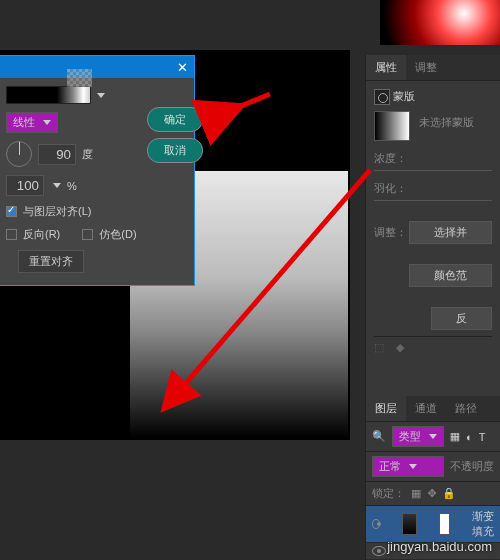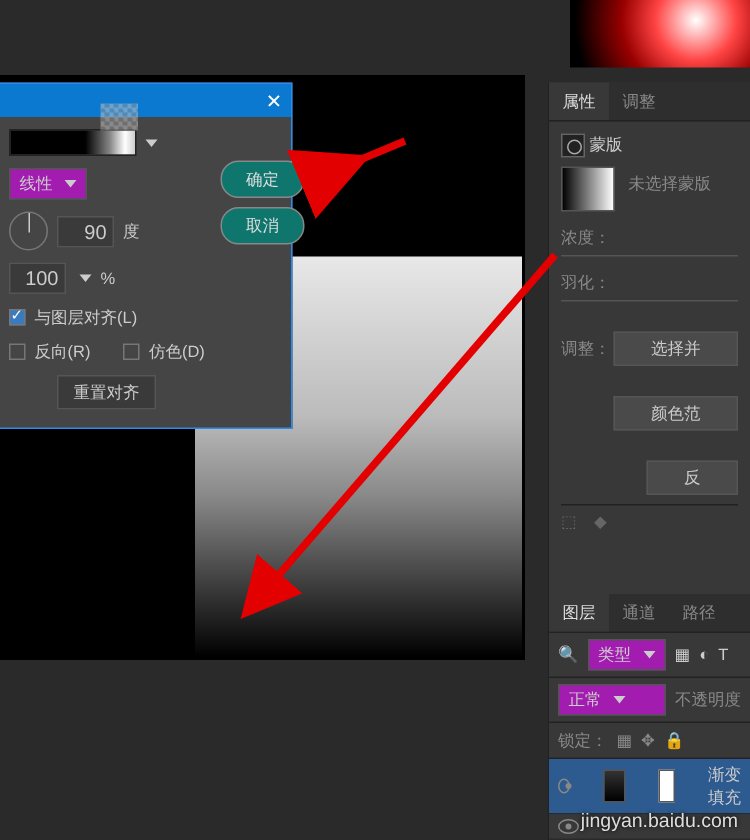--- a/index.html
+++ b/index.html
@@ -105,21 +105,21 @@
       <span class="cb checked"></span>
       <span>与图层对齐(L)</span>
     </div>
     <div class="row">
       <span class="cb"></span>
       <span>反向(R)</span>
       <span style="width:10px"></span>
       <span class="cb"></span>
       <span>仿色(D)</span>
     </div>
-    <div class="row" style="justify-content:flex-start;margin-left:32px">
+    <div class="row" style="justify-content:flex-start;margin-left:12px">
       <span class="btn-small">重置对齐</span>
     </div>
   </div>
 </div>
 
 <div class="dlg-btn btn-ok">确定</div>
 <div class="dlg-btn btn-cancel">取消</div>
 
 <div class="panel-r">
   <div class="tabs" style="">

